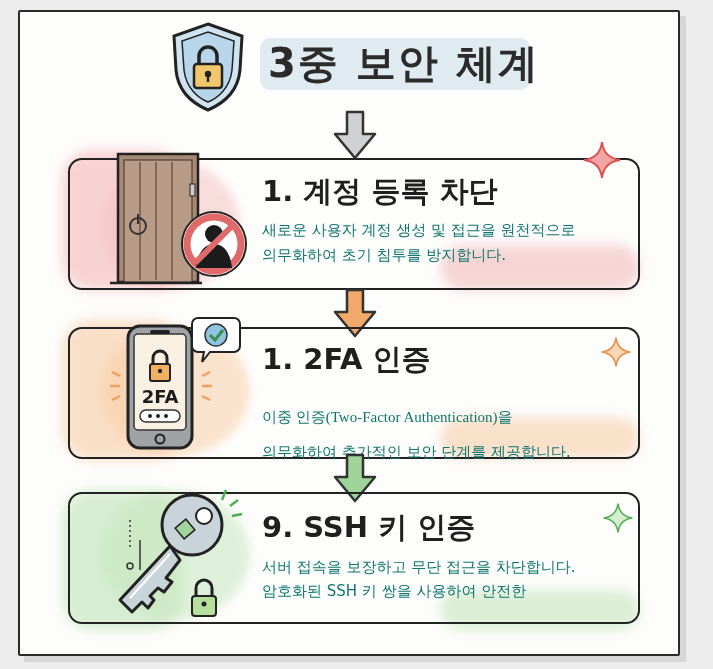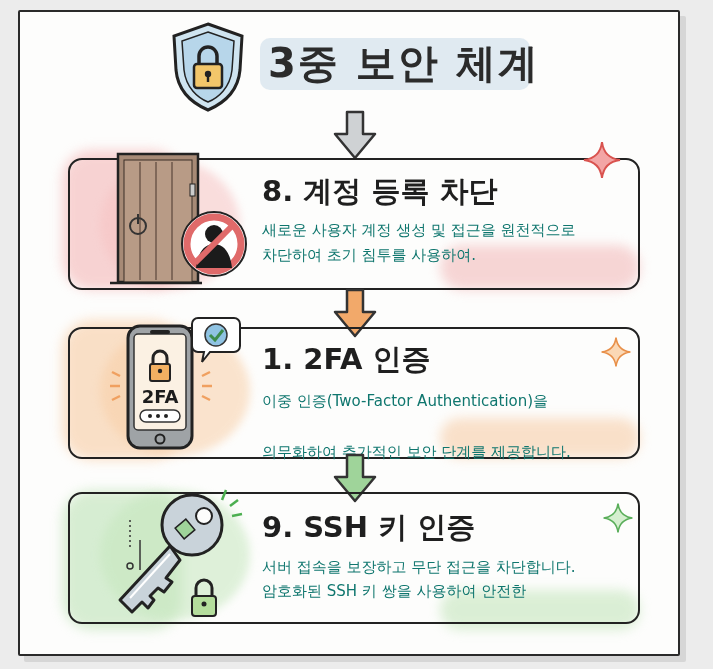--- a/index.html
+++ b/index.html
@@ -88,23 +88,23 @@
   <line x1="0" y1="133" x2="92" y2="133" stroke="#222" stroke-width="2.5"></line>
   <circle cx="104" cy="94" r="32" fill="#fff" stroke="#222" stroke-width="2"></circle>
   <circle cx="104" cy="94" r="27" fill="#fff" stroke="#e06a6a" stroke-width="7"></circle>
   <circle cx="104" cy="84" r="9" fill="#1b1b1b"></circle>
   <path d="M86 118 C88 100 96 94 104 94 C112 94 120 100 122 118 Z" fill="#1b1b1b"></path>
   <line x1="85" y1="113" x2="123" y2="75" stroke="#e06a6a" stroke-width="6"></line>
 </svg>
 <svg class="sparkle" style="left:582px; top:140px; width:40px; height:40px;" viewBox="0 0 40 40">
   <path d="M20 2 Q22 18 38 20 Q22 22 20 38 Q18 22 2 20 Q18 18 20 2 Z" fill="#f3a5a5" stroke="#d9534f" stroke-width="2"></path>
 </svg>
-<div class="card-title" style="top:172px;">8. 계정 등록 차단</div>
+<div class="card-title" style="top:172px;">1. 계정 등록 차단</div>
 <div class="card-desc" style="top:218px;">새로운 사용자 계정 생성 및 접근을 원천적으로</div>
-<div class="card-desc" style="top:243px;">차단하여 초기 침투를 사용하여.</div>
+<div class="card-desc" style="top:243px;">의무화하여 초기 침투를 방지합니다.</div>
 
 <svg class="arrow" style="left:330px; top:288px;" viewBox="0 0 50 50">
   <path d="M17 2 H33 V24 H45 L25 48 L5 24 H17 Z" fill="#f2a96a" stroke="#333" stroke-width="2.5" stroke-linejoin="round"></path>
 </svg>
 
 <div class="wash" style="left:62px; top:320px; width:120px; height:140px; background:#f7c79b;"></div>
 <div class="wash" style="left:440px; top:418px; width:200px; height:40px; background:#f6c9a1;"></div>
 <div class="blob" style="left:100px; top:326px; width:150px; height:130px; background:#f8cfa8;"></div>
 <div class="card" style="top:327px;"></div>
 <svg class="icon" style="left:110px; top:312px; width:140px; height:140px;" viewBox="0 0 140 140">
@@ -127,21 +127,21 @@
   <line x1="0" y1="74" x2="10" y2="74" stroke="#f0a060" stroke-width="2.5"></line>
   <line x1="2" y1="88" x2="10" y2="84" stroke="#f0a060" stroke-width="2.5"></line>
   <line x1="92" y1="64" x2="100" y2="60" stroke="#f0a060" stroke-width="2.5"></line>
   <line x1="92" y1="74" x2="102" y2="74" stroke="#f0a060" stroke-width="2.5"></line>
   <line x1="92" y1="84" x2="100" y2="88" stroke="#f0a060" stroke-width="2.5"></line>
 </svg>
 <svg class="sparkle" style="left:600px; top:336px; width:32px; height:32px;" viewBox="0 0 40 40">
   <path d="M20 2 Q22 18 38 20 Q22 22 20 38 Q18 22 2 20 Q18 18 20 2 Z" fill="#fbd8b5" stroke="#e8904a" stroke-width="2"></path>
 </svg>
 <div class="card-title" style="top:340px;">1. 2FA 인증</div>
-<div class="card-desc" style="top:389px;">이중 인증(Two-Factor Authentication)을</div>
+<div class="card-desc" style="top:405px;font-family:Liberation Serif, serif;">이중 인증(Two-Factor Authentication)을</div>
 <div class="card-desc" style="top:412px;margin-top:28px;">의무화하여 추가적인 보안 단계를 제공합니다.</div>
 
 <svg class="arrow" style="left:330px; top:453px;" viewBox="0 0 50 50">
   <path d="M17 2 H33 V24 H45 L25 48 L5 24 H17 Z" fill="#9fd49a" stroke="#333" stroke-width="2.5" stroke-linejoin="round"></path>
 </svg>
 
 <div class="wash" style="left:62px; top:490px; width:120px; height:140px; background:#b8e0b0;"></div>
 <div class="wash" style="left:440px; top:590px; width:200px; height:40px; background:#bfe3b6;"></div>
 <div class="blob" style="left:100px; top:490px; width:150px; height:130px; background:#c6e7be;"></div>
 <div class="card" style="top:492px;"></div>

